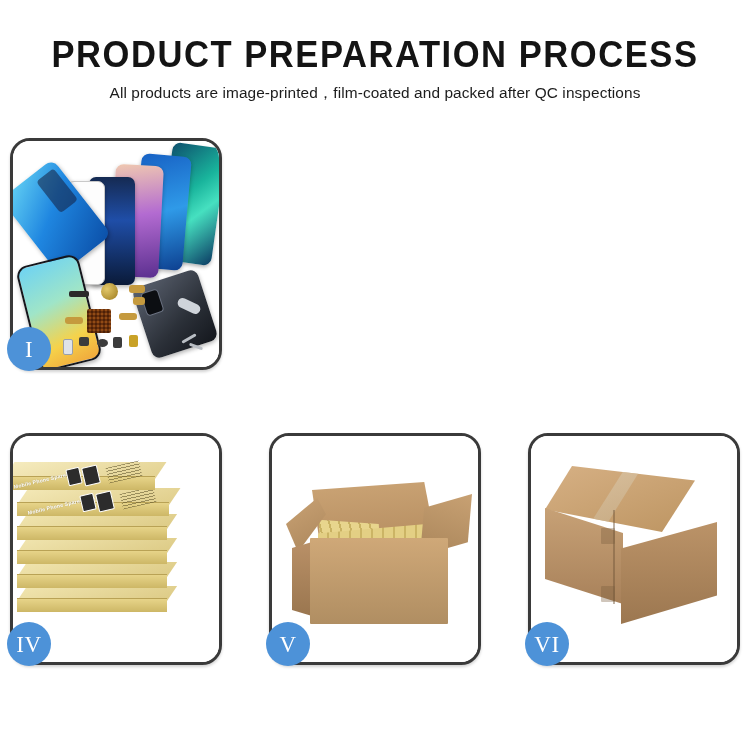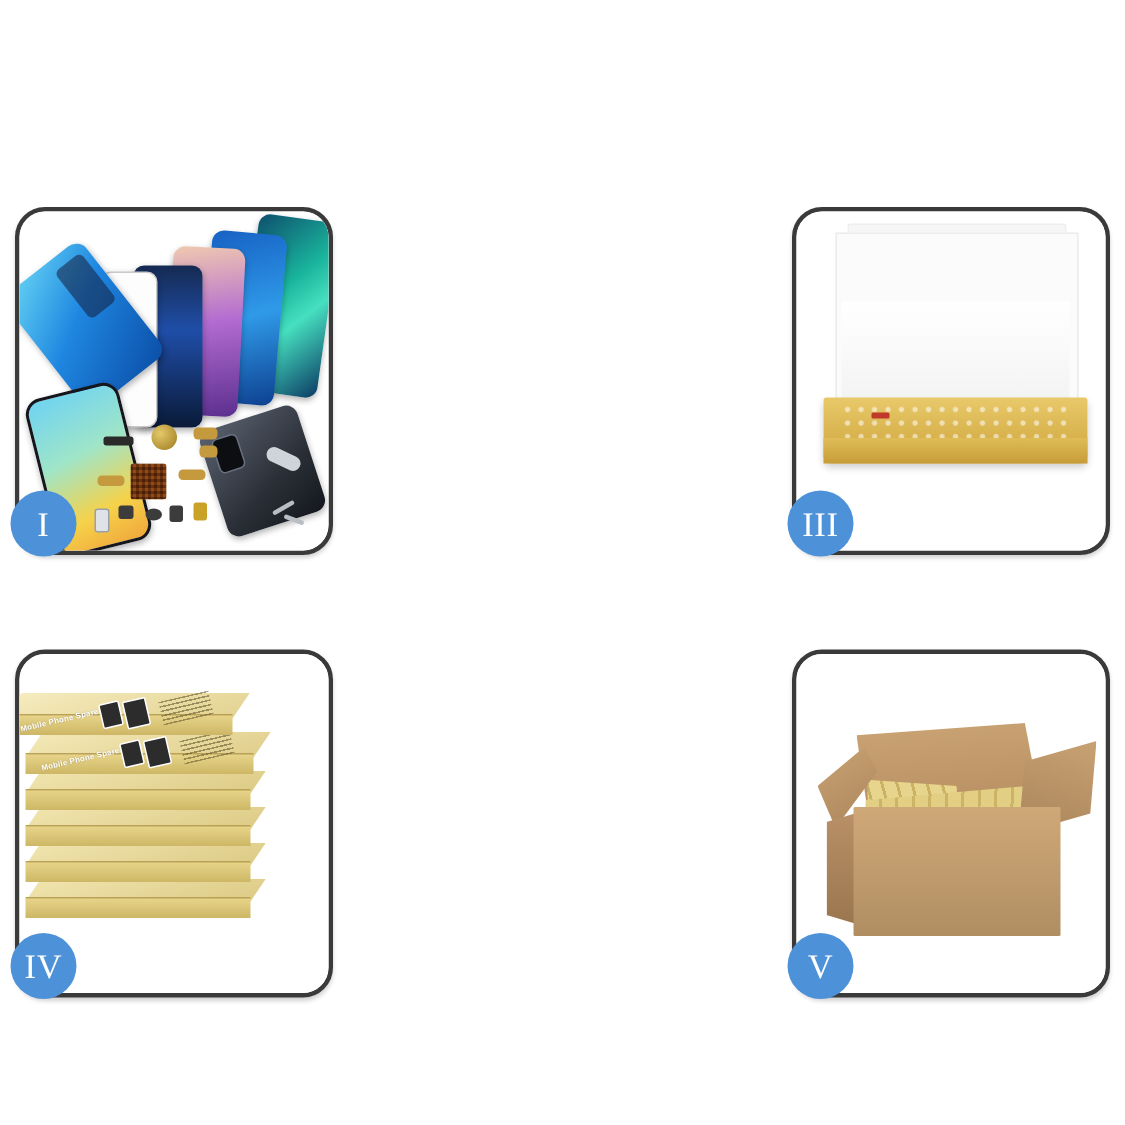--- a/index.html
+++ b/index.html
@@ -212,20 +212,24 @@
     background:linear-gradient(160deg,rgba(220,200,170,.75),rgba(196,170,132,.7));
     clip-path:polygon(50% 0,62% 2%,34% 100%,22% 96%);}
   .s-seam{position:absolute;left:68px;top:44px;width:2px;height:94px;background:rgba(110,85,55,.45);}
   .s-nick{position:absolute;width:14px;height:16px;background:rgba(120,92,60,.35);border-radius:1px;}
 </style>
 </head>
 <body>
 
 <div class="page">
 
+  <div class="header">
+    <h1 class="title">PRODUCT PREPARATION PROCESS</h1>
+    <p class="subtitle">All products are image-printed，film-coated and packed after QC inspections</p>
+  </div>
 
   <div class="grid">
 
     <div class="row">
 
       <div class="panel">
         <div class="inner p1">
           <div class="phone ph-e"></div>
           <div class="phone ph-d"></div>
           <div class="phone ph-c"></div>
@@ -247,34 +251,20 @@
           <div class="sp" style="left:50px;top:198px;width:8px;height:14px;background:#dfe3e8;border:1px solid #9aa0a8;"></div>
           <div class="sp sp-gold" style="left:116px;top:194px;width:9px;height:12px;"></div>
           <div class="sp" style="left:164px;top:160px;width:24px;height:10px;background:#cfd4da;border-radius:5px;transform:rotate(25deg);"></div>
           <div class="sp" style="left:168px;top:196px;width:16px;height:3px;background:#b9bec4;transform:rotate(-30deg);"></div>
           <div class="sp" style="left:176px;top:204px;width:14px;height:3px;background:#b9bec4;transform:rotate(20deg);"></div>
         </div>
         <div class="badge">I</div>
       </div>
 
 
-      <div class="panel">
-        <div class="inner p3">
-          <div class="k-lidtop"></div>
-          <div class="k-lidback"></div>
-          <div class="k-inner"></div>
-          <div class="k-tray">
-            <div class="k-screen">
-              <div class="k-red"></div>
-            </div>
-            <div class="k-trayface"></div>
-          </div>
-        </div>
-        <div class="badge">III</div>
-      </div>
 
     </div>
 
     <div class="row">
 
       <div class="panel">
         <div class="inner p4">
           <div class="stack">
 
             <div class="kbox" style="left:0px;top:128px;">
@@ -325,16 +315,31 @@
             <div class="c-goods"></div>
             <div class="c-flapR"></div>
             <div class="c-flapL"></div>
             <div class="c-side"></div>
             <div class="c-front"></div>
           </div>
         </div>
         <div class="badge">V</div>
       </div>
 
+      <div class="panel">
+        <div class="inner p6">
+          <div class="sealed">
+            <div class="s-top">
+              <div class="s-tape"></div>
+            </div>
+            <div class="s-left"></div>
+            <div class="s-right"></div>
+            <div class="s-seam"></div>
+            <div class="s-nick" style="left:56px;top:62px;"></div>
+            <div class="s-nick" style="left:56px;top:120px;"></div>
+          </div>
+        </div>
+        <div class="badge">VI</div>
+      </div>
 
     </div>
   </div>
 </div>
 
 </body></html>

